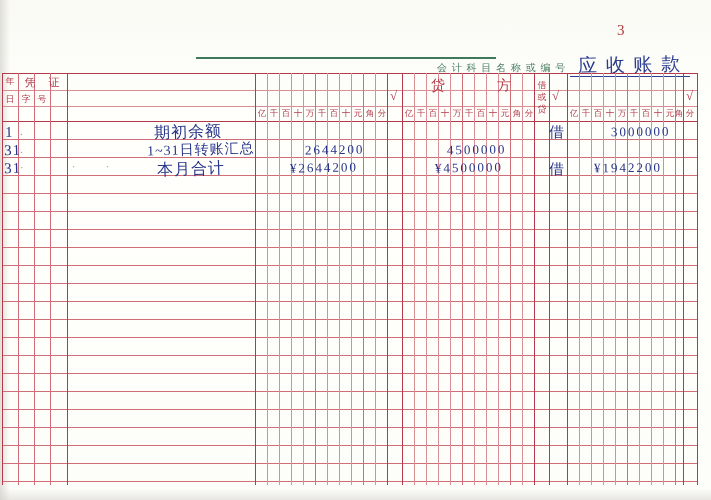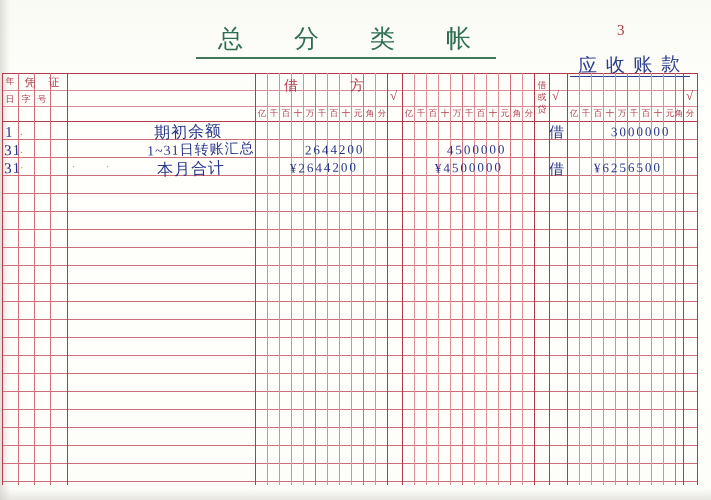--- a/index.html
+++ b/index.html
@@ -171,23 +171,23 @@
 </style>
 </head>
 <body>
 
 <div id="page">
 
   <div id="paper-tint"></div>
   <div id="left-margin-shadow"></div>
   <div id="bottom-shadow"></div>
 
-  <div id="doc-title">总　分　类　帐</div>
   <div id="title-rule"></div>
   <div id="page-number">3</div>
+  <div id="subject-label">会 计 科 目 名 称 或 编 号</div>
   <div id="subject-value">应 收 账 款</div>
   <div id="subject-underline"></div>
 
   <div id="ledger">
 
     <div class="hline strong" style="top:0px;"></div>
     <div class="hline thin" style="top:17px;"></div>
     <div class="hline thin" style="top:33px;"></div>
     <div class="hline strong" style="top:48px;"></div>
 
@@ -259,21 +259,21 @@
     <div class="vline strong" style="left:681px;"></div>
     <div class="vline strong" style="left:695px;"></div>
 
     <div class="col-head small" style="left:0px;  top:2px;  width:16px;">年</div>
     <div class="col-head small" style="left:0px;  top:20px; width:16px;">日</div>
     <div class="col-head mid" style="left:16px; top:2px;  width:49px;">凭　证</div>
     <div class="col-head small" style="left:16px; top:20px; width:16px;">字</div>
     <div class="col-head small" style="left:32px; top:20px; width:16px;">号</div>
 
 
-    <div class="col-head big" style="left:262px; top:4px; width:128px;">借　　方</div>
+    <div class="col-head big" style="left:409px; top:4px; width:128px;">贷　　方</div>
 
     <div class="col-head small" style="left:533px; top:6px; width:14px; letter-spacing:0; line-height:12px;">借<br>或<br>贷</div>
 
     <div class="check-mark" style="left:388px; top:15px;">√</div>
 
     <div class="check-mark" style="left:550px; top:15px;">√</div>
     <div class="check-mark" style="left:684px; top:15px;">√</div>
 
     <div class="unit-cell" style="left:254px;">亿</div>
     <div class="unit-cell" style="left:266px;">千</div>
@@ -319,21 +319,21 @@
     <div class="hw blue zh t1" style="left:2px;  top:69px; font-size:15px;">31</div>
     <div class="hw blue zh t1" style="left:145px;top:68px; font-size:14px;">1~31日转账汇总</div>
     <div class="hw blue digit t2" style="left:303px;top:69px;">2644200</div>
     <div class="hw blue digit t2" style="left:445px;top:69px;">4500000</div>
 
     <div class="hw blue zh t1" style="left:2px;  top:87px; font-size:15px;">31</div>
     <div class="hw blue zh t1" style="left:155px;top:86px; font-size:16px;">本月合计</div>
     <div class="hw blue digit t2" style="left:288px;top:87px;">¥2644200</div>
     <div class="hw blue digit t2" style="left:433px;top:87px;">¥4500000</div>
     <div class="hw blue zh" style="left:547px;top:87px; font-size:15px;">借</div>
-    <div class="hw blue digit t3" style="left:592px;top:87px;">¥6256500</div>
+    <div class="hw blue digit t3" style="left:592px;top:87px;">¥1942200</div>
 
     <div class="hw pencil" style="left:18px; top:52px;">.</div>
     <div class="hw pencil" style="left:18px; top:70px;">.</div>
     <div class="hw pencil" style="left:18px; top:88px;">·</div>
     <div class="hw pencil" style="left:70px; top:88px; font-size:10px; letter-spacing:14px;">· ·</div>
 
   </div>
 </div>
 
 </body></html>

